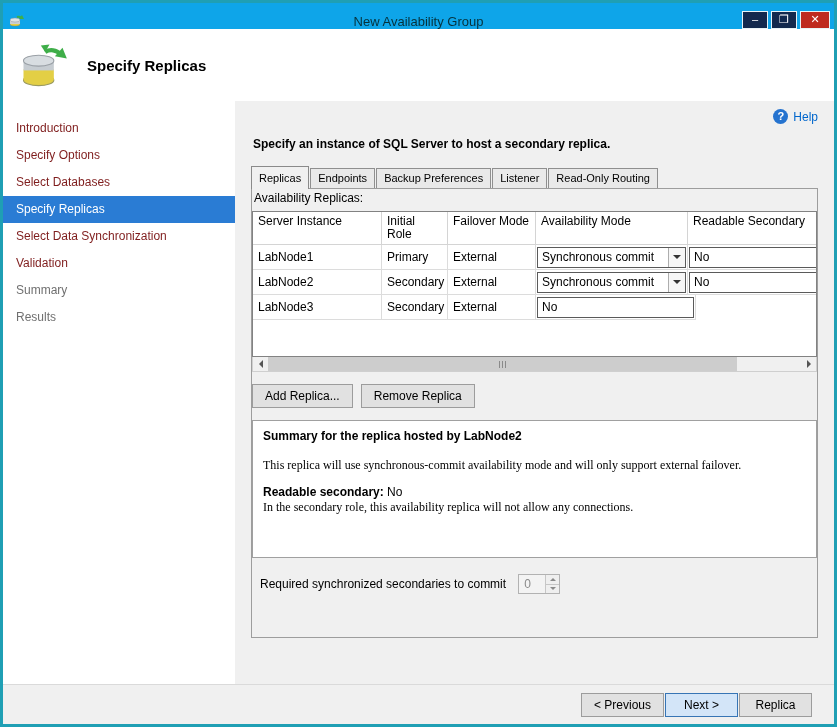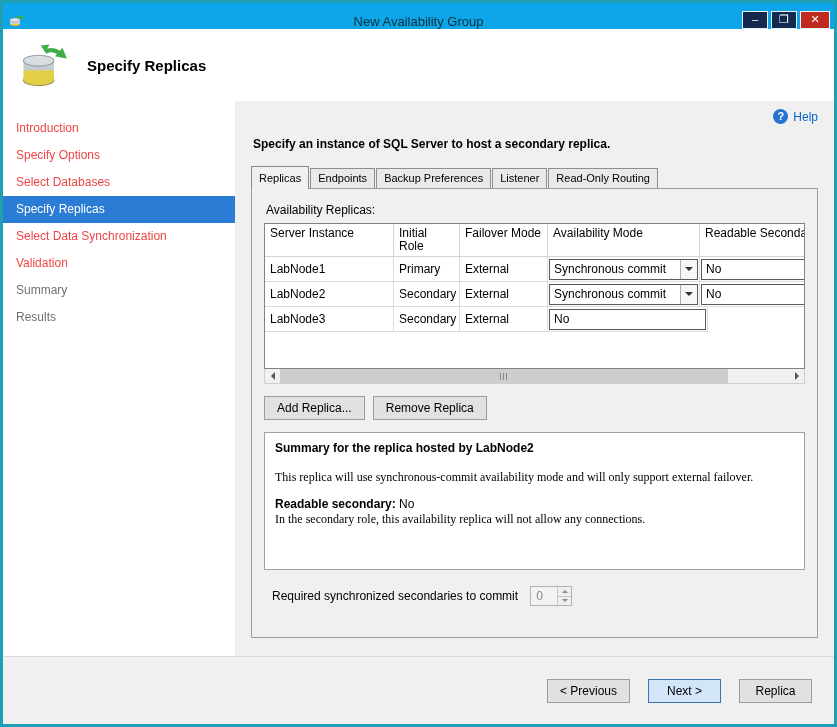--- a/index.html
+++ b/index.html
@@ -34,21 +34,21 @@
   .header{
     height:72px; background:#fff; display:flex; align-items:center; flex:0 0 auto;
   }
   .header-icon{ width:52px; height:52px; margin:0 18px 0 14px; }
   .header-title{ font-size:15px; font-weight:bold; }
 
   
   .body{ flex:1 1 auto; display:flex; min-height:0; }
   .sidebar{ width:232px; background:#fff; flex:0 0 auto; padding-top:14px; }
   .nav-item{ height:27px; line-height:27px; padding-left:13px; font-size:12px; cursor:default; white-space:nowrap; }
-  .nav-item.link{ color:#ef4444; cursor:pointer; }
+  .nav-item.link{ color:#7f1d1d; cursor:pointer; }
   .nav-item.selected{ background:#2a7cd4; color:#fff; }
   .nav-item.disabled{ color:#707070; }
 
   .content{ flex:1 1 auto; background:#f0f0f0; padding:8px 16px 0 16px; min-width:0; }
 
   .help-row{ text-align:right; height:20px; margin-bottom:8px; }
   .help-link{ color:#0066cc; cursor:pointer; display:inline-flex; align-items:center; gap:5px; font-size:12px; }
   .help-icon{
     display:inline-block; width:15px; height:15px; border-radius:50%;
     background:#2573cf; color:#fff; font-size:11px; font-weight:bold;
@@ -62,21 +62,21 @@
   .tab{
     background:#e9e9e9; border:1px solid #8f8f8f; border-bottom:none;
     padding:3px 7px 3px 7px; font-size:11px; margin-right:1px; cursor:pointer; height:20px;
   }
   .tab.active{
     background:#f0f0f0; height:23px; padding-top:5px; border-color:#8a8a8a;
     margin-bottom:-1px; cursor:default;
   }
 
   .panel{
-    border:1px solid #9d9d9d; background:#f0f0f0; padding:12px; height:450px;
+    border:1px solid #9d9d9d; background:#f0f0f0; padding:0; height:450px;
     position:relative; z-index:1;
   }
   .replicas-label{ margin:2px 0 6px 2px; }
 
   
   .grid-box{
     background:#fff; border:1px solid #828282; height:146px; overflow:hidden; width:100%;
   }
   .grid{ width:595px; }
   .grid-header{ display:flex; height:33px; background:#fff; border-bottom:1px solid #d4d4d4; }
@@ -142,22 +142,22 @@
   }
   .spinner .num{ flex:1 1 auto; color:#8a8a8a; padding:2px 0 0 5px; font-size:12px; }
   .spin-btns{ width:14px; flex:0 0 auto; display:flex; flex-direction:column; border-left:1px solid #c6c6c6; }
   .spin-btn{ flex:1; background:#efefef; display:flex; align-items:center; justify-content:center; }
   .spin-btn + .spin-btn{ border-top:1px solid #c6c6c6; }
   .tri-up-s{ width:0;height:0;border-left:3px solid transparent;border-right:3px solid transparent;border-bottom:3px solid #8a8a8a; }
   .tri-down-s{ width:0;height:0;border-left:3px solid transparent;border-right:3px solid transparent;border-top:3px solid #8a8a8a; }
 
   
   .footer{
-    height:68px; flex:0 0 auto; background:#f0f0f0; border-top:1px solid #dadada;
-    display:flex; align-items:center; justify-content:flex-end; gap:18px; padding-right:22px;
+    height:40px; flex:0 0 auto; background:#f0f0f0; border-top:1px solid #dadada;
+    display:flex; align-items:center; justify-content:flex-end; gap:1px; padding-right:22px;
   }
   .footer .btn{ min-width:73px; }
   .btn.default{ background:#d3e5f8; border:1px solid #3775b5; }
 </style>
 </head>
 <body>
 
 <div class="window">
 
   <div class="titlebar">

